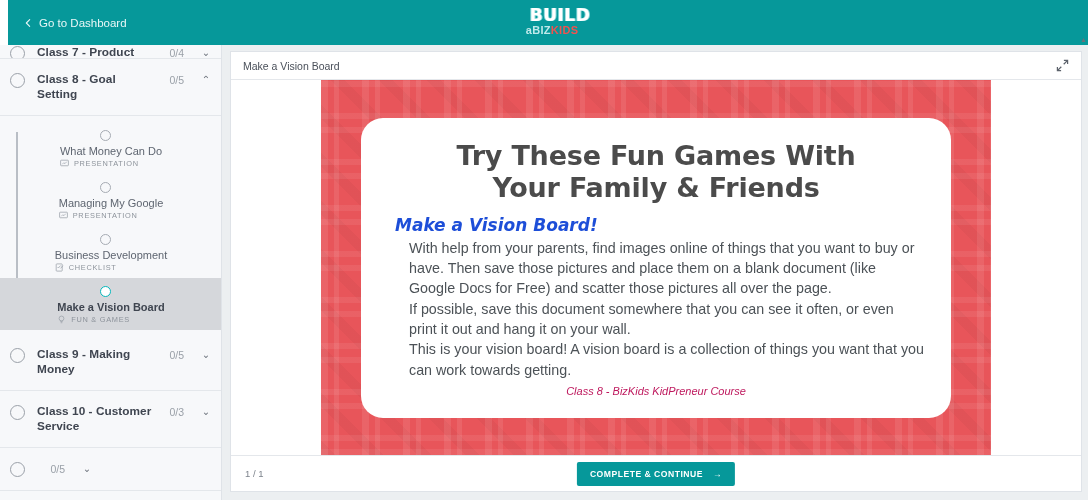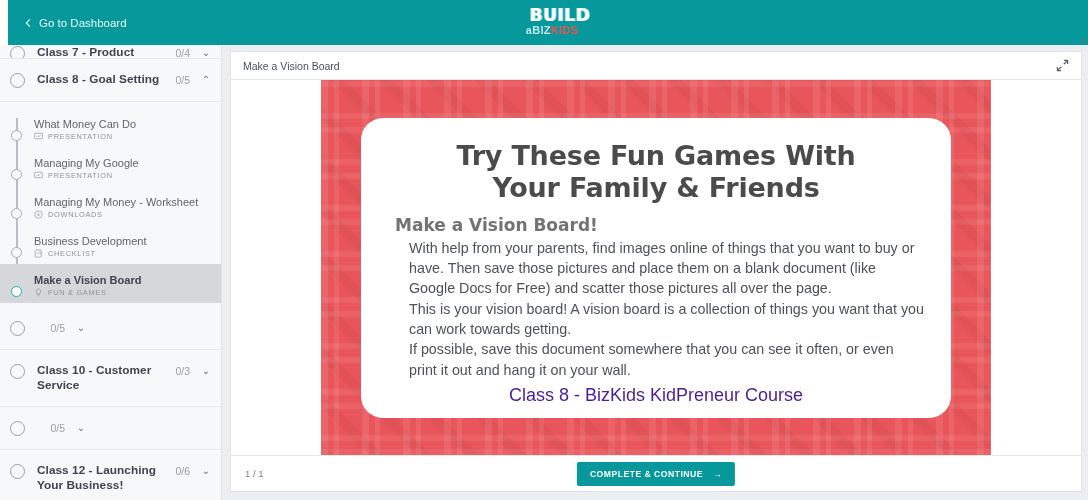--- a/index.html
+++ b/index.html
@@ -86,32 +86,33 @@
     margin-right: 12px; margin-top: 1px;
   }
   .class-title {
     flex: 1 1 auto;
     font-size: 11.8px; font-weight: 700; color: #3f4550;
     line-height: 15px; letter-spacing: 0.05px;
   }
   .class-count {
     flex: 0 0 auto; width: 28px;
     font-size: 10.5px; color: #9aa0a8; text-align: right;
-    margin-right: 10px; line-height: 16px;
+    margin-right: 16px; line-height: 16px;
   }
   .chev {
     flex: 0 0 auto; width: 12px; text-align: center;
     color: #6d737c; font-size: 10px; line-height: 16px;
   }
 
   .lesson-list { padding: 6px 0 4px 0; position: relative; }
   .lesson {
-    display: flex; align-items: flex-end;
+    display: flex; align-items: center;
     padding: 6px 10px 6px 10px; position: relative;
     cursor: pointer;
+    flex-direction: column;
   }
   .lesson.active { background: #d5d7db; }
   .lesson-dot-wrap {
     flex: 0 0 auto; width: 13px; margin-right: 11px;
     display: flex; justify-content: center; position: relative;
   }
   .lesson-dot {
     width: 11px; height: 11px; border-radius: 50%;
     border: 1.3px solid #a6abb3; background: #f7f8fa;
     margin-top: 2px; z-index: 2;
@@ -193,30 +194,31 @@
     text-align: center;
     font-family: "DejaVu Sans", sans-serif;
     font-size: 27px; font-weight: 700;
     color: #4b4b4b; line-height: 1.22;
     letter-spacing: -0.2px;
     margin-bottom: 10px;
   }
   .slide-h2 {
     font-family: "DejaVu Sans", sans-serif;
     font-size: 17px; font-weight: 700;
-    color: #737373; line-height: 1.2;
+    color: #1d4ed8; line-height: 1.2;
     margin: 0 0 2px 8px;
+    font-style: italic;
   }
   .slide-p {
     font-size: 14.3px; color: #4c5257; line-height: 1.42;
     margin: 0 0 0 22px;
   }
   .slide-foot {
-    font-size: 18px; color: #4c1d95;
-    text-align: center; margin-top: 5px;
+    font-size: 11px; color: #be185d;
+    text-align: center; margin-top: 5px; font-style: italic;
   }
 
   .card-foot {
     height: 36px; flex: 0 0 36px;
     border-top: 1px solid #e4e7eb;
     display: flex; align-items: center; position: relative;
     padding: 0 14px;
   }
   .page-count { font-size: 9.5px; color: #7d838c; text-align: right; }
   .cta {
@@ -288,35 +290,20 @@
                   <polyline points="3,7 5,5 6.6,6.2 9,3.6" fill="none" stroke="#9aa0a8" stroke-width="0.9"></polyline>
                 </svg>
               </span>
               <span>PRESENTATION</span>
             </span></span>
         </div>
         <div class="lesson">
           <span class="lesson-dot-wrap">
             <span class="lesson-dot"></span>
           </span>
-          <span class="lesson-body"><span class="lesson-name">Managing My Money - Worksheet</span><span class="lesson-meta">
-              <span>
-                <svg class="meta-ico" viewBox="0 0 12 12">
-                  <circle cx="6" cy="6" r="5" fill="none" stroke="#9aa0a8" stroke-width="1"></circle>
-                  <line x1="6" y1="3.2" x2="6" y2="7.4" stroke="#9aa0a8" stroke-width="1"></line>
-                  <polyline points="4.2,6 6,7.8 7.8,6" fill="none" stroke="#9aa0a8" stroke-width="1"></polyline>
-                </svg>
-              </span>
-              <span>DOWNLOADS</span>
-            </span></span>
-        </div>
-        <div class="lesson">
-          <span class="lesson-dot-wrap">
-            <span class="lesson-dot"></span>
-          </span>
           <span class="lesson-body"><span class="lesson-name">Business Development</span><span class="lesson-meta">
               <span>
                 <svg class="meta-ico" viewBox="0 0 12 12">
                   <rect x="1.6" y="1.2" width="8" height="9.6" rx="0.8" fill="none" stroke="#9aa0a8" stroke-width="1"></rect>
                   <polyline points="3.4,5.4 4.6,6.6 7.4,3.4" fill="none" stroke="#9aa0a8" stroke-width="1"></polyline>
                   <line x1="7.4" y1="7.2" x2="10.6" y2="3.6" stroke="#9aa0a8" stroke-width="1"></line>
                 </svg>
               </span>
               <span>CHECKLIST</span>
             </span></span>
@@ -332,20 +319,21 @@
                   <line x1="4.4" y1="8.6" x2="7.6" y2="8.6" stroke="#9aa0a8" stroke-width="1"></line>
                   <line x1="4.9" y1="10.3" x2="7.1" y2="10.3" stroke="#9aa0a8" stroke-width="1"></line>
                 </svg>
               </span>
               <span>FUN &amp; GAMES</span>
             </span></span>
         </div>
       </div>
       <div class="class-row">
         <span class="ring"></span>
+        <span class="class-title">Class 9 - Making Money</span>
         <span class="class-count">0/5</span>
         <span class="chev">⌄</span>
       </div>
       <div class="class-row">
         <span class="ring"></span>
         <span class="class-title">Class 10 - Customer Service</span>
         <span class="class-count">0/3</span>
         <span class="chev">⌄</span>
       </div>
       <div class="class-row">
@@ -382,22 +370,22 @@
 
     <div class="slide-area">
       <div class="slide">
         <div class="slide-inner">
           <div class="slide-h1">
             <div>Try These Fun Games With</div>
             <div>Your Family &amp; Friends</div>
           </div>
           <div class="slide-h2">Make a Vision Board!</div>
           <p class="slide-p">With help from your parents, find images online of things that you want to buy or have. Then save those pictures and place them on a blank document (like Google Docs for Free) and scatter those pictures all over the page.</p>
+          <p class="slide-p">If possible, save this document somewhere that you can see it often, or even print it out and hang it on your wall.</p>
           <p class="slide-p">This is your vision board! A vision board is a collection of things you want that you can work towards getting.</p>
-          <p class="slide-p">If possible, save this document somewhere that you can see it often, or even print it out and hang it on your wall.</p>
           <div class="slide-foot">Class 8 - BizKids KidPreneur Course</div>
         </div>
       </div>
     </div>
 
     <div class="card-foot">
       <span class="page-count">1 / 1</span>
       <button class="cta">
         <span>COMPLETE &amp; CONTINUE</span>
         <span>→</span>

